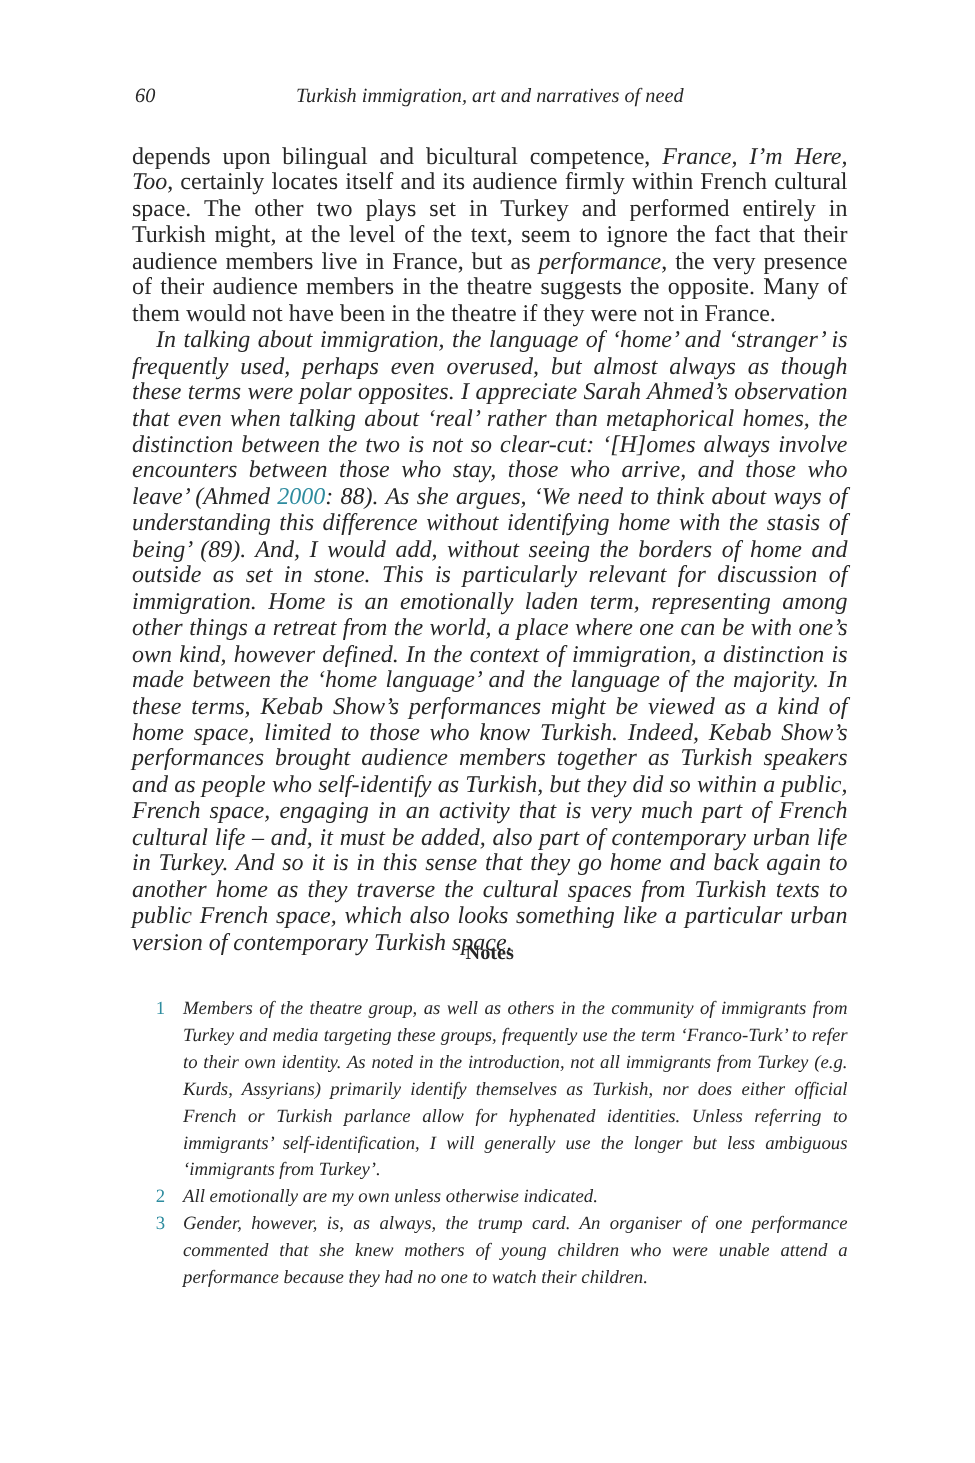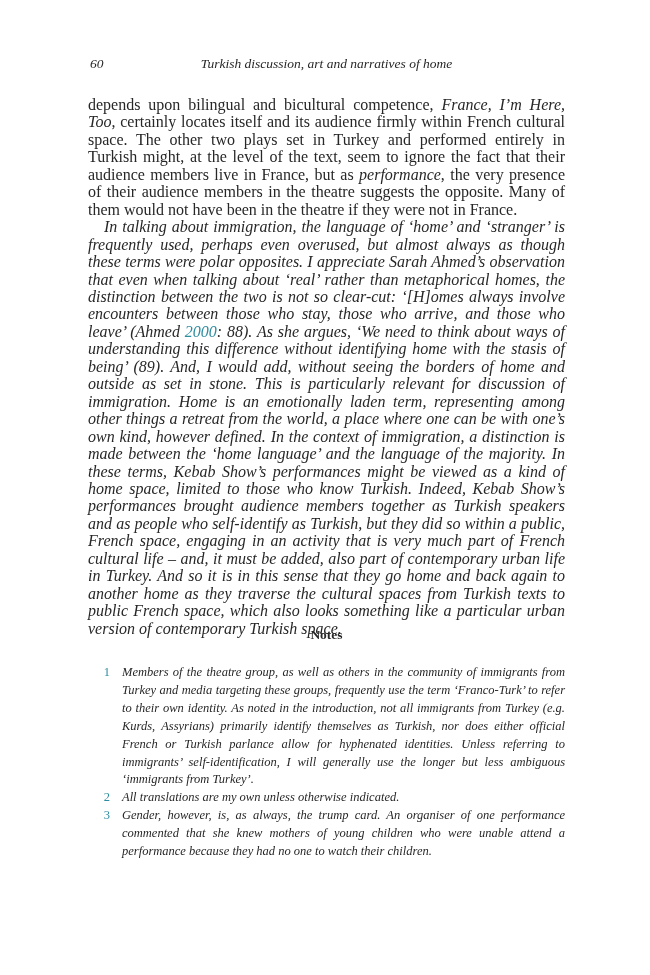--- a/index.html
+++ b/index.html
@@ -86,40 +86,40 @@
     font-style: italic;
   }
 </style>
 </head>
 <body>
 
 <div class="page">
 
   <header class="running-header">
     <span class="page-number">60</span>
-    <span class="running-head">Turkish discussion, art and narratives of home</span>
+    <span class="running-head">Turkish immigration, art and narratives of need</span>
   </header>
 
   <main class="body-text">
     <div id="paragraphs">
         <p class="para"><span>depends upon bilingual and bicultural competence, </span><em>France, I’m Here, Too</em><span>, certainly locates itself and its audience firmly within French cultural space. The other two plays set in Turkey and performed entirely in Turkish might, at the level of the text, seem to ignore the fact that their audience members live in France, but as </span><em>performance</em><span>, the very presence of their audience members in the theatre suggests the opposite. Many of them would not have been in the theatre if they were not in France.</span></p>
         <p class="para indented"><span>In talking about immigration, the language of ‘home’ and ‘stranger’ is frequently used, perhaps even overused, but almost always as though these terms were polar opposites. I appreciate Sarah Ahmed’s observation that even when talking about ‘real’ rather than metaphorical homes, the distinction between the two is not so clear-cut: ‘[H]omes always involve encounters between those who stay, those who arrive, and those who leave’ (Ahmed </span><a class="ref-link">2000</a><span>: 88). As she argues, ‘We need to think about ways of understanding this difference without identifying home with the stasis of being’ (89). And, I would add, without seeing the borders of home and outside as set in stone. This is particularly relevant for discussion of immigration. Home is an emotionally laden term, representing among other things a retreat from the world, a place where one can be with one’s own kind, however defined. In the context of immigration, a distinction is made between the ‘home language’ and the language of the majority. In these terms, Kebab Show’s performances might be viewed as a kind of home space, limited to those who know Turkish. Indeed, Kebab Show’s performances brought audience members together as Turkish speakers and as people who self-identify as Turkish, but they did so within a public, French space, engaging in an activity that is very much part of French cultural life – and, it must be added, also part of contemporary urban life in Turkey. And so it is in this sense that they go home and back again to another home as they traverse the cultural spaces from Turkish texts to public French space, which also looks something like a particular urban version of contemporary Turkish space.</span></p>
       </div>
   </main>
 
   <section class="notes-section">
     <h2 class="notes-heading">Notes</h2>
     <ol id="notes-list" class="notes-list">
         <li class="note-item">
           <span class="note-number">1</span>
           <span class="note-text">Members of the theatre group, as well as others in the community of immigrants from Turkey and media targeting these groups, frequently use the term ‘Franco-Turk’ to refer to their own identity. As noted in the introduction, not all immigrants from Turkey (e.g. Kurds, Assyrians) primarily identify themselves as Turkish, nor does either official French or Turkish parlance allow for hyphenated identities. Unless referring to immigrants’ self-identification, I will generally use the longer but less ambiguous ‘immigrants from Turkey’.</span>
         </li>
         <li class="note-item">
           <span class="note-number">2</span>
-          <span class="note-text">All translations are my own unless otherwise indicated.</span>
+          <span class="note-text">All emotionally are my own unless otherwise indicated.</span>
         </li>
         <li class="note-item">
           <span class="note-number">3</span>
           <span class="note-text">Gender, however, is, as always, the trump card. An organiser of one performance commented that she knew mothers of young children who were unable attend a performance because they had no one to watch their children.</span>
         </li>
       </ol>
   </section>
 
 </div>
 

